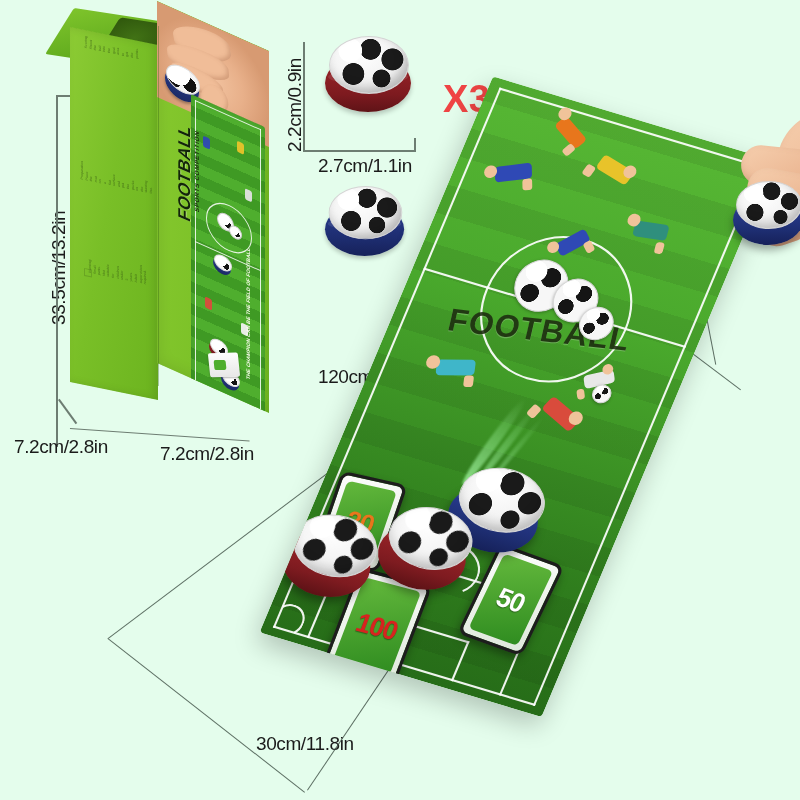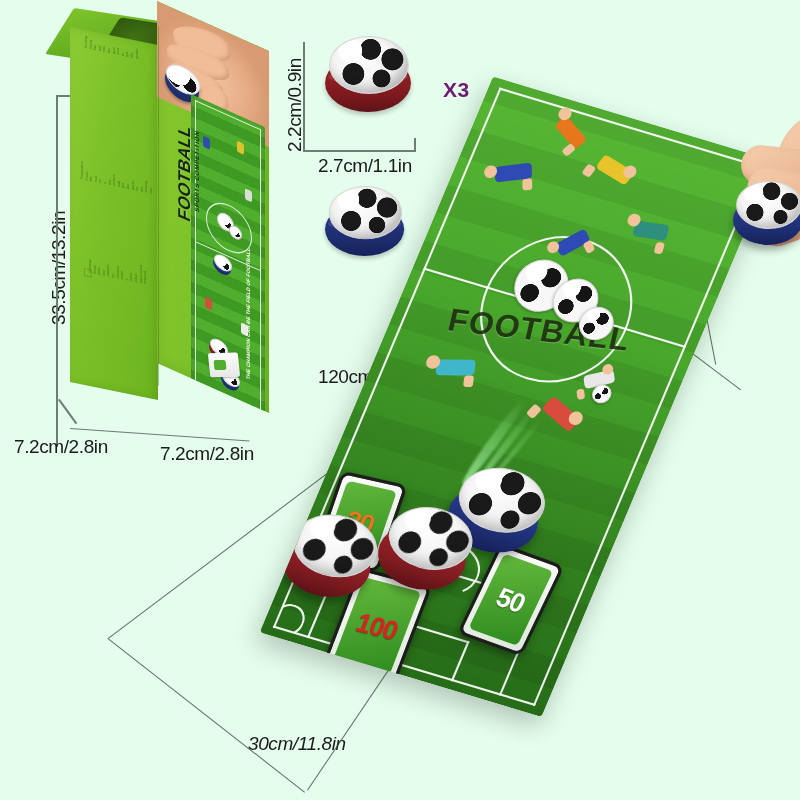--- a/index.html
+++ b/index.html
@@ -172,21 +172,21 @@
       radial-gradient(circle at 52% 22%,#1a1a1a 0 17%,transparent 18%),
       radial-gradient(circle at 80% 40%,#1a1a1a 0 15%,transparent 16%),
       radial-gradient(circle at 30% 66%,#1a1a1a 0 16%,transparent 17%),
       radial-gradient(circle at 66% 74%,#1a1a1a 0 13%,transparent 14%),
       radial-gradient(ellipse at 40% 30%,#ffffff 0%,#f0f0f0 60%,#cfcfcf 100%);
     border:1px solid #d4d4d4;
     box-shadow:inset -4px -6px 10px rgba(0,0,0,.18);
   }
   .puck-red .body{background:linear-gradient(#a2262a,#7d1a1f 70%,#5f1317);}
   .puck-blue .body{background:linear-gradient(#2b3f93,#1d2c6e 70%,#16215a);}
-  .xlabel{position:absolute;font-size:21px;font-weight:bold;color:#701a75;letter-spacing:.5px;}
+  .xlabel{position:absolute;font-size:38px;font-weight:bold;color:#ef4444;letter-spacing:.5px;}
 
   
   .mat-wrap{position:absolute;left:95px;top:155px;width:705px;height:620px;}
   .guide{position:absolute;height:1.4px;background:#3a4a40;transform-origin:0 0;opacity:.8;}
 
   .mat{
     position:absolute;left:0;top:0;width:282px;height:556px;
     transform-origin:top right;
   }
   .mat-inner{
@@ -370,21 +370,21 @@
   </div>
   <div class="xlabel" style="left:443px;top:78px;">X3</div>
 
   <div class="puck puck-blue" style="left:325px;top:186px;width:80px;height:76px;transform:scale(.92);transform-origin:top left;">
     <div class="body"></div>
     <div class="ball"></div>
   </div>
   <div class="xlabel" style="left:443px;top:208px;">X3</div>
 
   <div class="dimlabel" style="left:318px;top:366px;">120cm/47.2in</div>
-  <div class="dimlabel" style="left:248px;top:733px;font-style:italic;">30cm/11.8in</div>
+  <div class="dimlabel" style="left:256px;top:733px;">30cm/11.8in</div>
 
   <div class="guide" style="left:487px;top:198px;width:318px;transform:rotate(37deg);"></div>
   <div class="guide" style="left:680px;top:178px;width:190px;transform:rotate(79deg);"></div>
   <div class="guide" style="left:108px;top:638px;width:330px;transform:rotate(-37deg);"></div>
   <div class="guide" style="left:108px;top:638px;width:250px;transform:rotate(38deg);"></div>
   <div class="guide" style="left:307px;top:790px;width:470px;transform:rotate(-56deg);"></div>
 
   <div class="mat-wrap">
     <div class="mat" style="transform:matrix(1,0.30,-0.42,1,398,6);">
       <div class="mat-inner">

